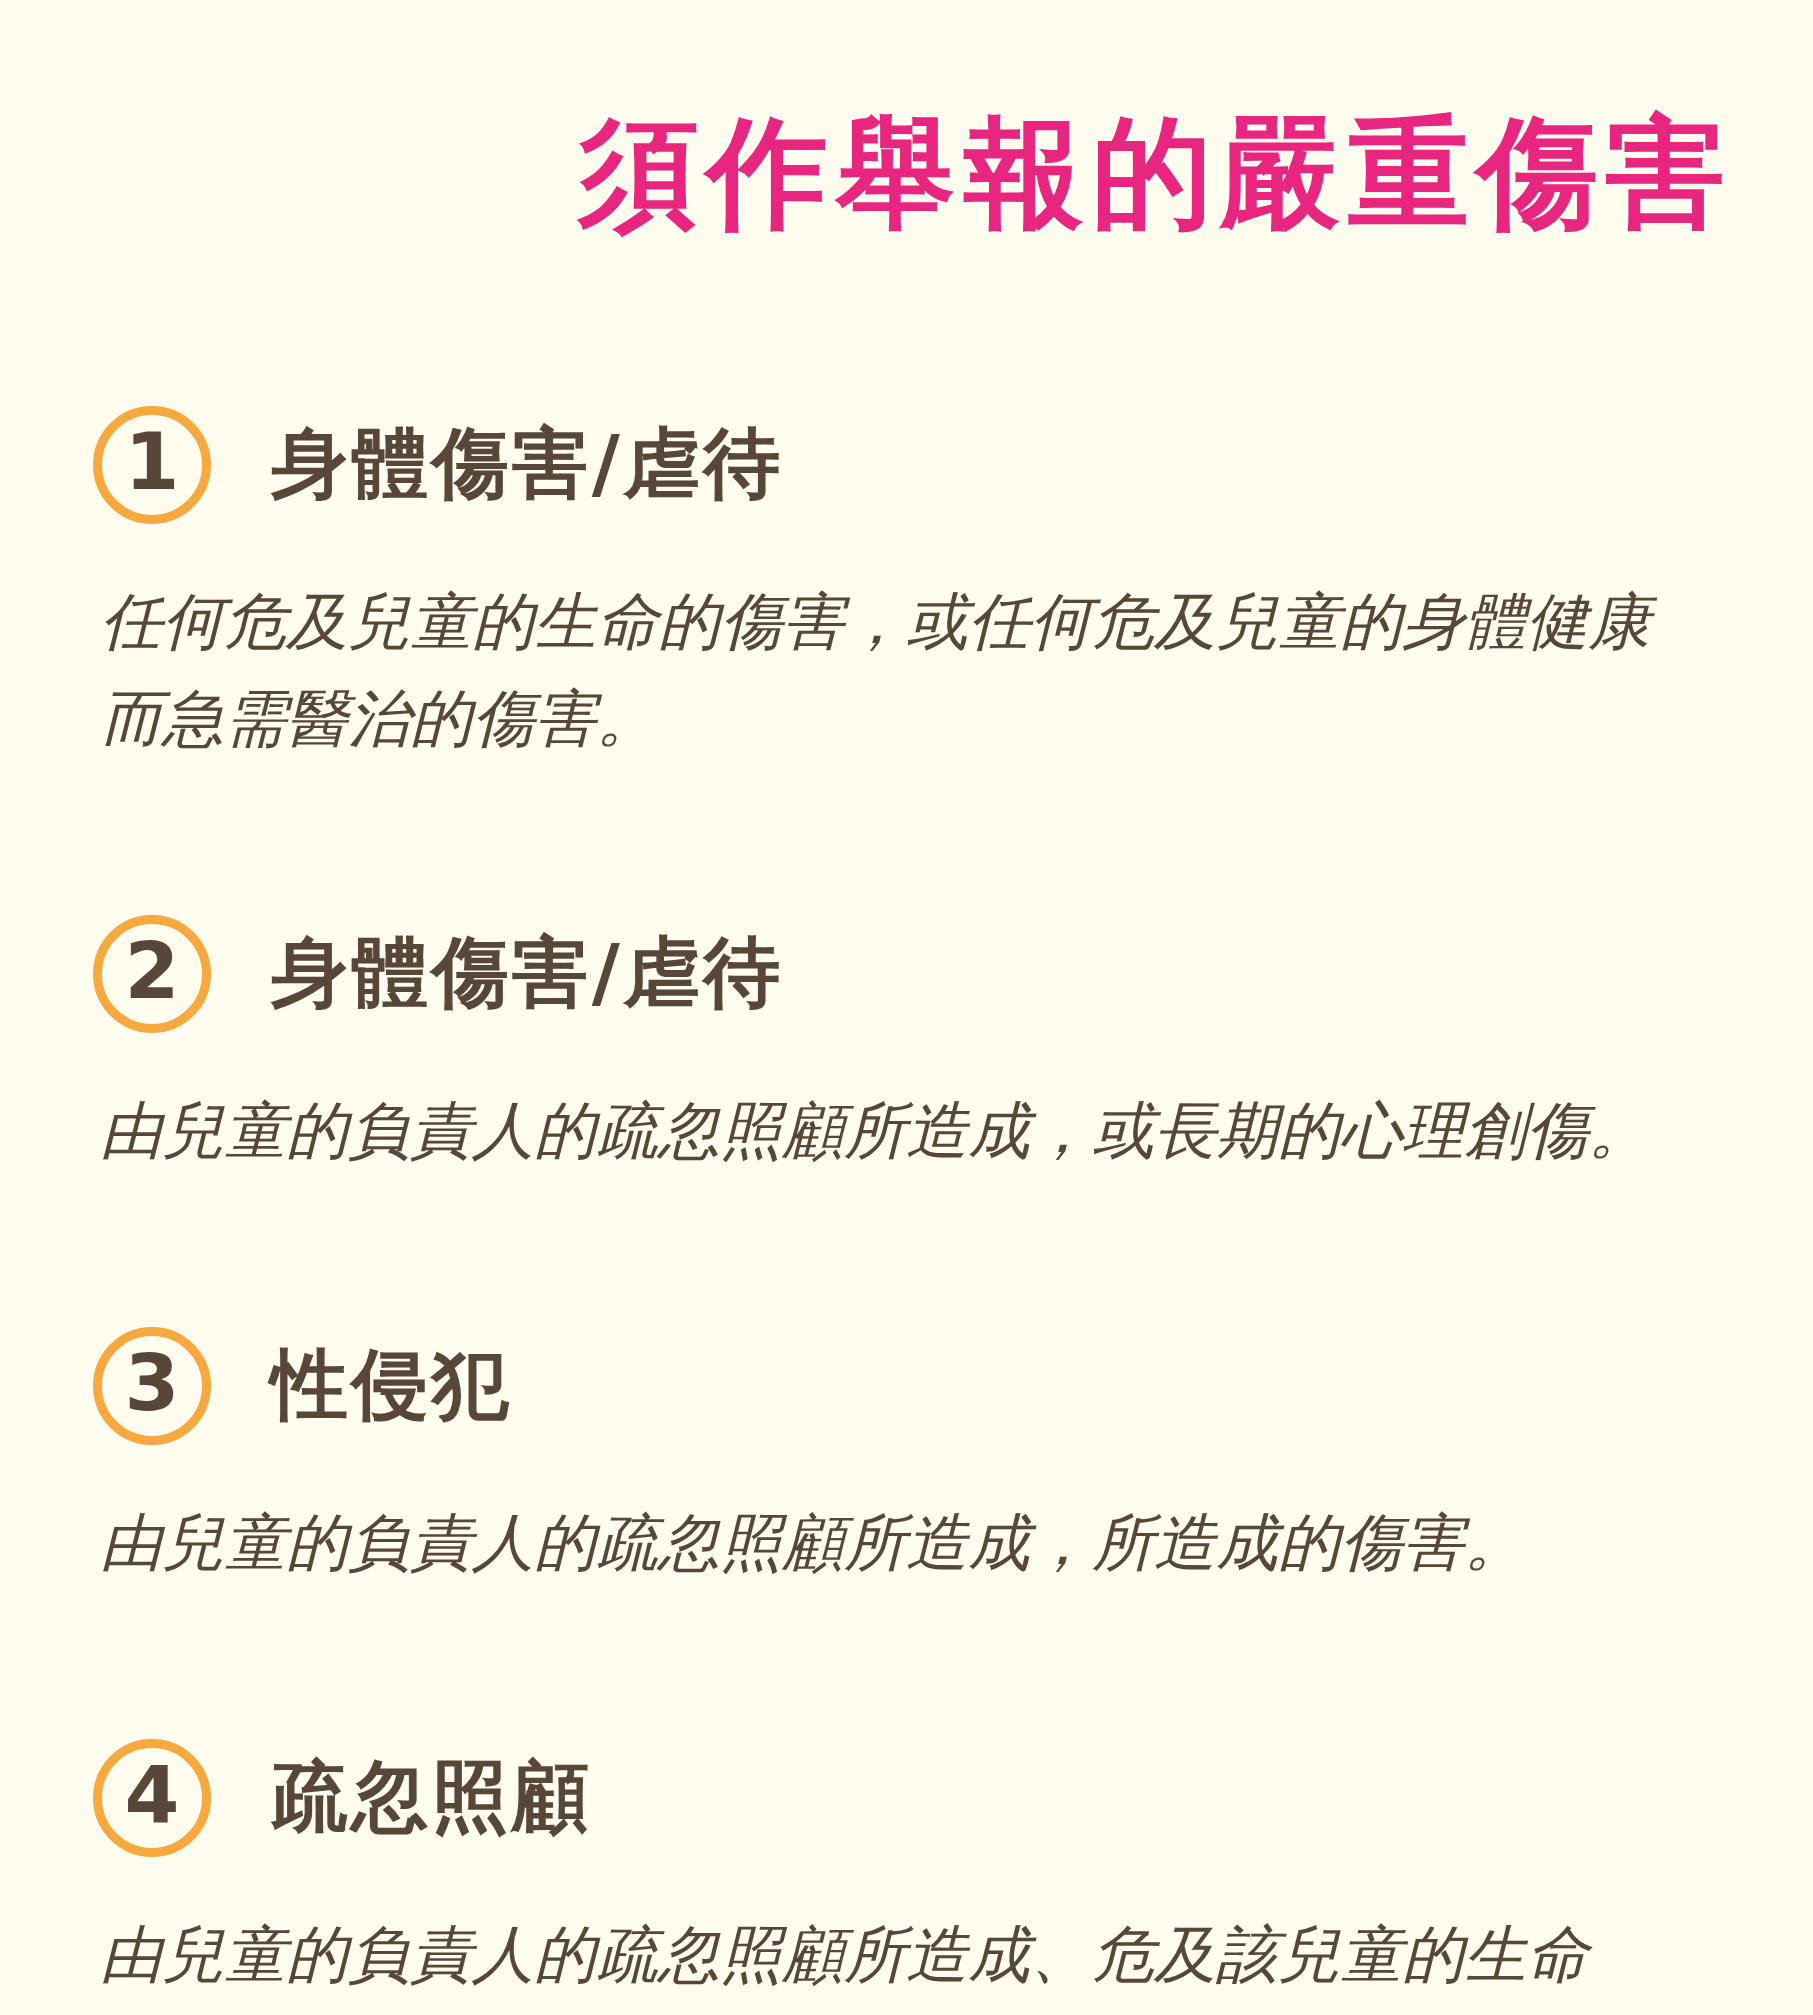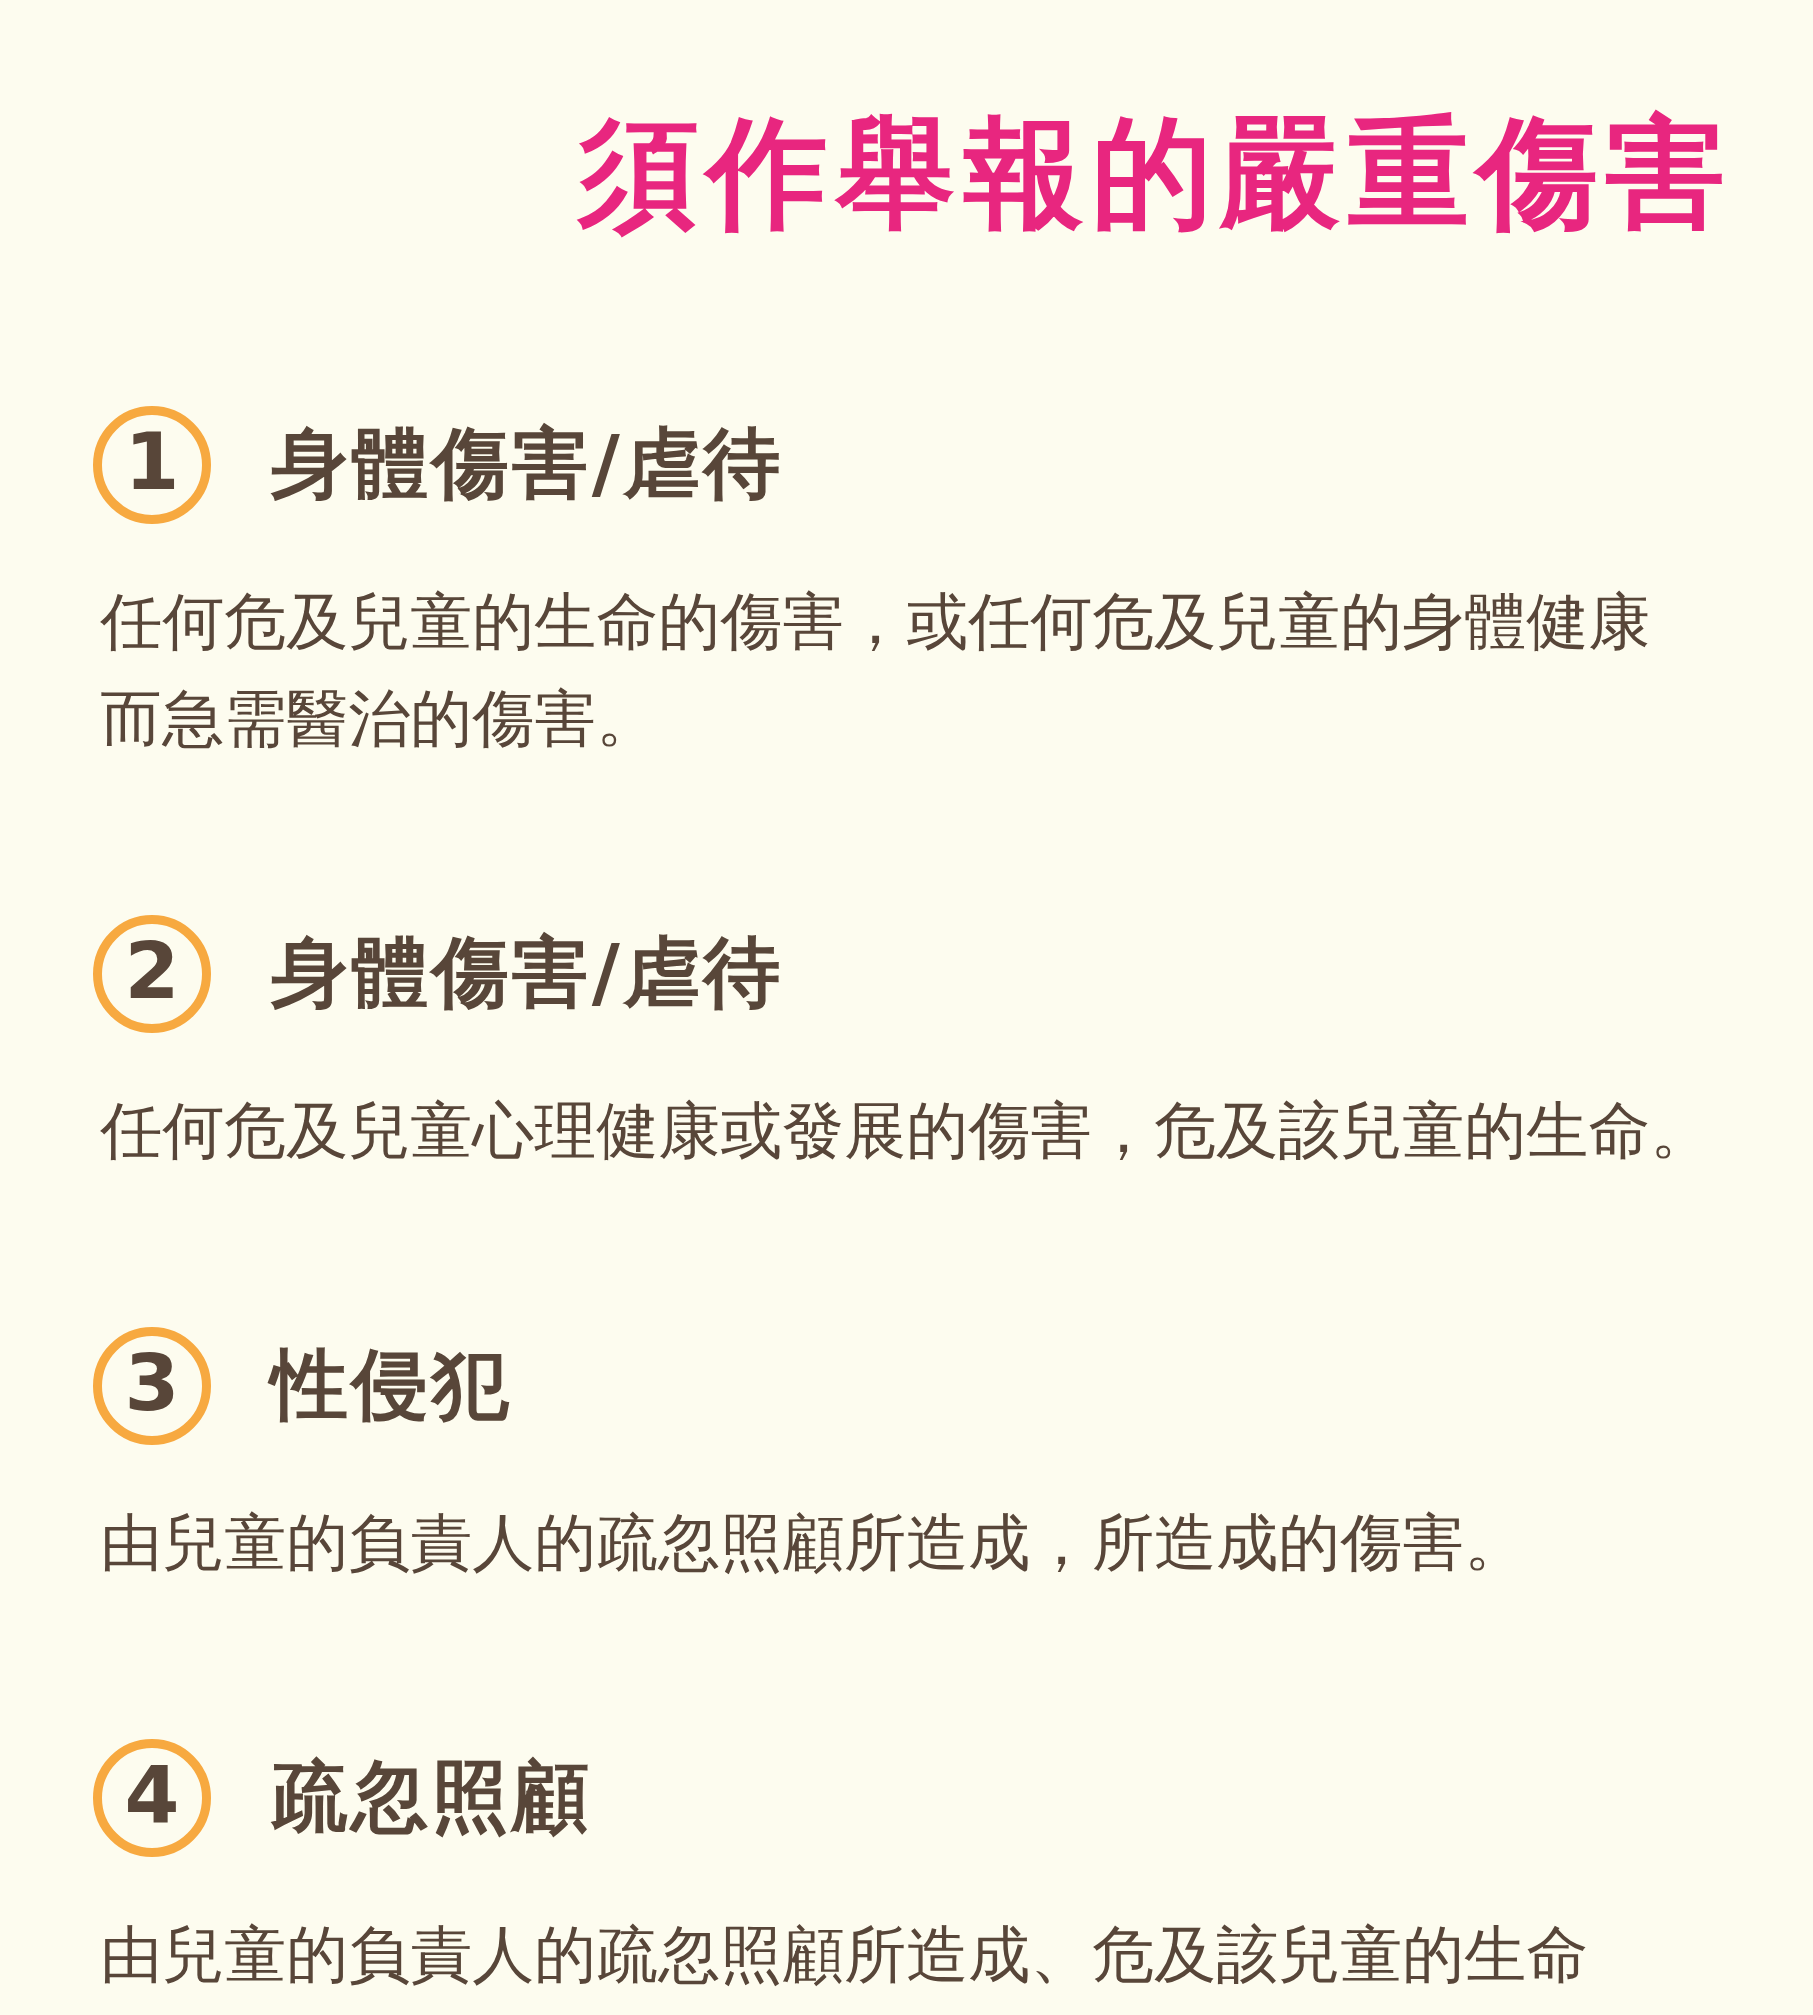--- a/index.html
+++ b/index.html
@@ -60,20 +60,21 @@
     letter-spacing:3.2px;
     color:var(--brown);
   }
   .body{
     margin:40px 0 0 7.3px;
     font-size:62px;
     line-height:97px;
     letter-spacing:0;
     white-space:pre-line;
     color:var(--brown);
+    font-style:italic;
   }
 </style>
 </head>
 <body>
 
 <div class="page">
 
   <h1 class="title">須作舉報的嚴重傷害</h1>
 
   <section class="item first">
@@ -87,21 +88,21 @@
 而急需醫治的傷害。</p>
   </section>
 
   <section class="item">
     <div class="item-header">
       <div class="num-circle">
         <span class="num">2</span>
       </div>
       <h2 class="heading">身體傷害/虐待</h2>
     </div>
-    <p class="body">任何危及兒童心理健康或發展的傷害，危及該兒童的生命。</p>
+    <p class="body">由兒童的負責人的疏忽照顧所造成，或長期的心理創傷。</p>
   </section>
 
   <section class="item">
     <div class="item-header">
       <div class="num-circle">
         <span class="num">3</span>
       </div>
       <h2 class="heading">性侵犯</h2>
     </div>
     <p class="body">由兒童的負責人的疏忽照顧所造成，所造成的傷害。</p>

